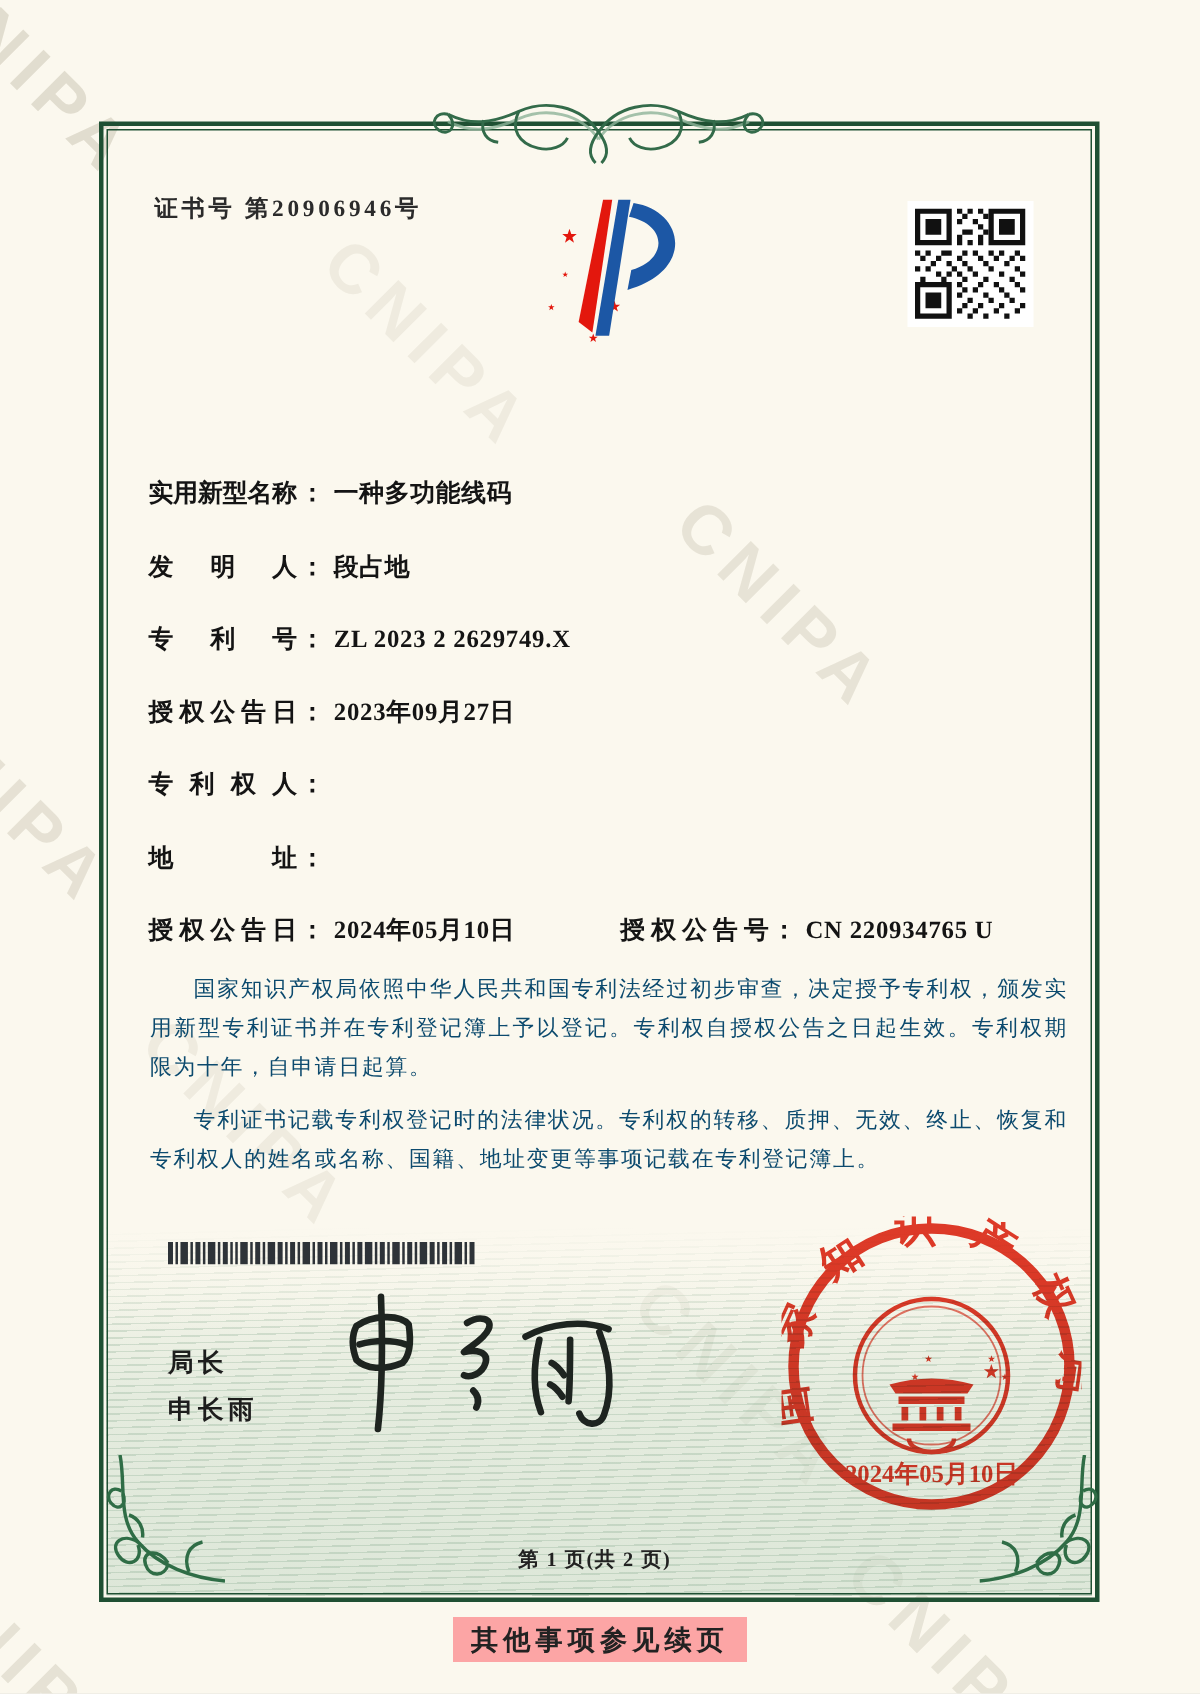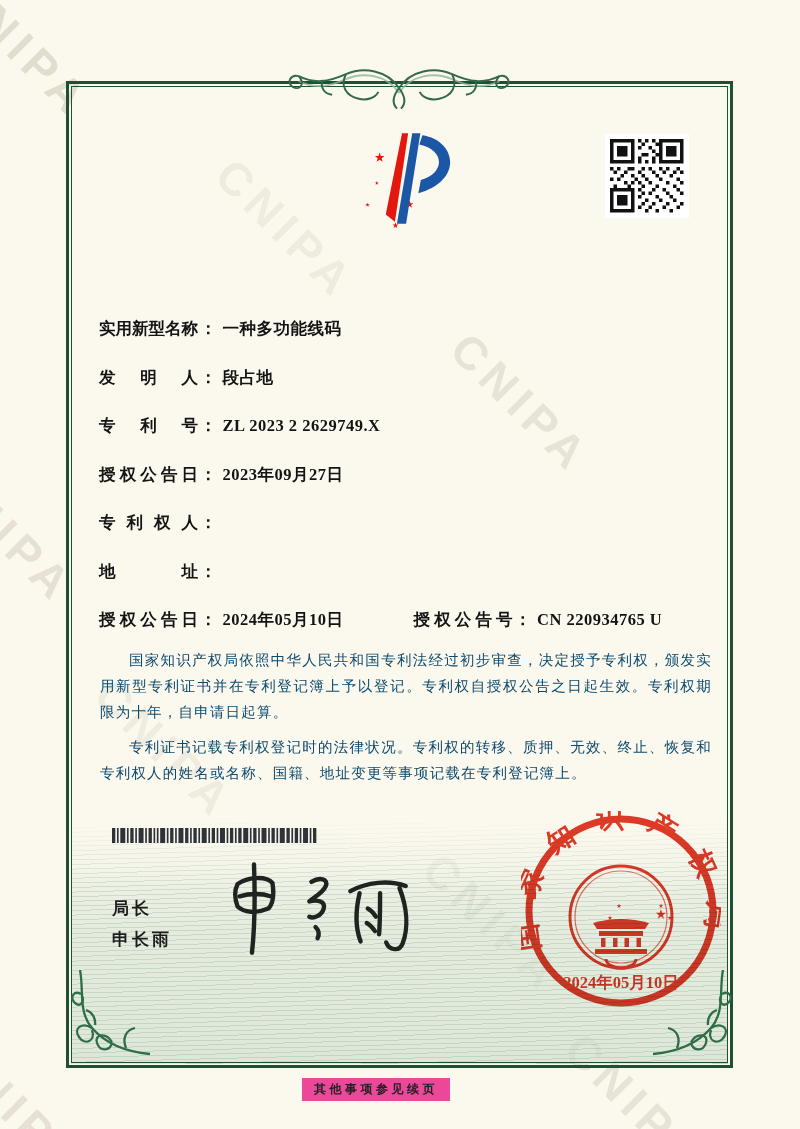--- a/index.html
+++ b/index.html
@@ -89,22 +89,22 @@
     font-size:17px;font-weight:bold;color:#1d1d1d;line-height:1.85;letter-spacing:3px;
   }
   .signature{position:absolute;left:213px;top:851px;width:205px;height:108px;z-index:4;}
   .seal{position:absolute;left:521px;top:811px;width:200px;height:200px;z-index:5;
     mix-blend-mode:multiply;opacity:.95;}
   .page-info{
     position:absolute;left:66px;top:1031px;width:661px;text-align:center;z-index:4;
     font-size:13.5px;font-weight:600;letter-spacing:1px;color:#222;
   }
   .cont-note{
-    position:absolute;left:302px;top:1078px;z-index:4;background:#ec4899;
-    padding:3px 12px;font-size:12px;letter-spacing:3.5px;color:#222;font-weight:600;
+    position:absolute;left:302px;top:1078px;z-index:4;background:#fca5a5;
+    padding:3px 12px;font-size:18px;letter-spacing:3.5px;color:#222;font-weight:600;
   }
 </style>
 </head>
 <body>
 
 <div class="page">
 
   <div class="wm wm1">CNIPA</div>
   <div class="wm wm2">CNIPA</div>
   <div class="wm wm3">CNIPA</div>
@@ -153,20 +153,21 @@
     <g fill="none" stroke="#2f6d46" stroke-width="2.3">
       <path d="M10,0 C14,20 8,42 22,58 C36,74 58,82 80,84"></path>
       <path d="M22,58 C12,52 3,58 9,67 C15,76 26,71 22,60"></path>
       <path d="M42,72 C36,62 24,64 27,73 C30,82 40,81 42,73"></path>
       <path d="M11,24 C4,20 0,27 4,32 C9,38 15,33 12,26"></path>
       <path d="M56,78 C52,68 56,60 65,58"></path>
       <path d="M16,40 C22,42 26,48 25,55"></path>
     </g>
   </svg>
 
+  <div class="cert-no">证书号 第20906946号</div>
 
   <svg class="logo" viewBox="0 0 116 100">
     <g fill="#e3170d">
       <path id="star" d="M0,-10 L2.35,-3.1 9.5,-3.1 3.8,1.2 5.9,8.1 0,4 -5.9,8.1 -3.8,1.2 -9.5,-3.1 -2.35,-3.1 Z" transform="translate(38,30) scale(.5)"></path>
       <use href="#star" transform="translate(20,43) scale(.4)"></use>
       <use href="#star" transform="translate(37,52) scale(.8)"></use>
       <use href="#star" transform="translate(9,63) scale(.45)"></use>
       <use href="#star" transform="translate(30,78) scale(.62)"></use>
       <path d="M60,6 L66,6 L53,93 L44,86 Z"></path>
     </g>
@@ -328,15 +329,16 @@
         <rect x="92" y="127" width="4.5" height="9"></rect>
         <rect x="103.5" y="127" width="4.5" height="9"></rect>
         <rect x="115.5" y="127" width="4.5" height="9"></rect>
         <rect x="74" y="138" width="52" height="5"></rect>
       </g>
       <path d="M85,148 a15,9 0 0 0 30,0" fill="none" stroke="#e0301e" stroke-width="3"></path>
     </g>
     <text x="100" y="177" font-size="16.5" font-weight="bold" fill="#e0301e" text-anchor="middle" font-family="Liberation Serif, DejaVu Serif, serif">2024年05月10日</text>
   </svg>
 
+  <div class="page-info">第 1 页(共 2 页)</div>
   <div class="cont-note">其他事项参见续页</div>
 
 </div>
 
 </body></html>

